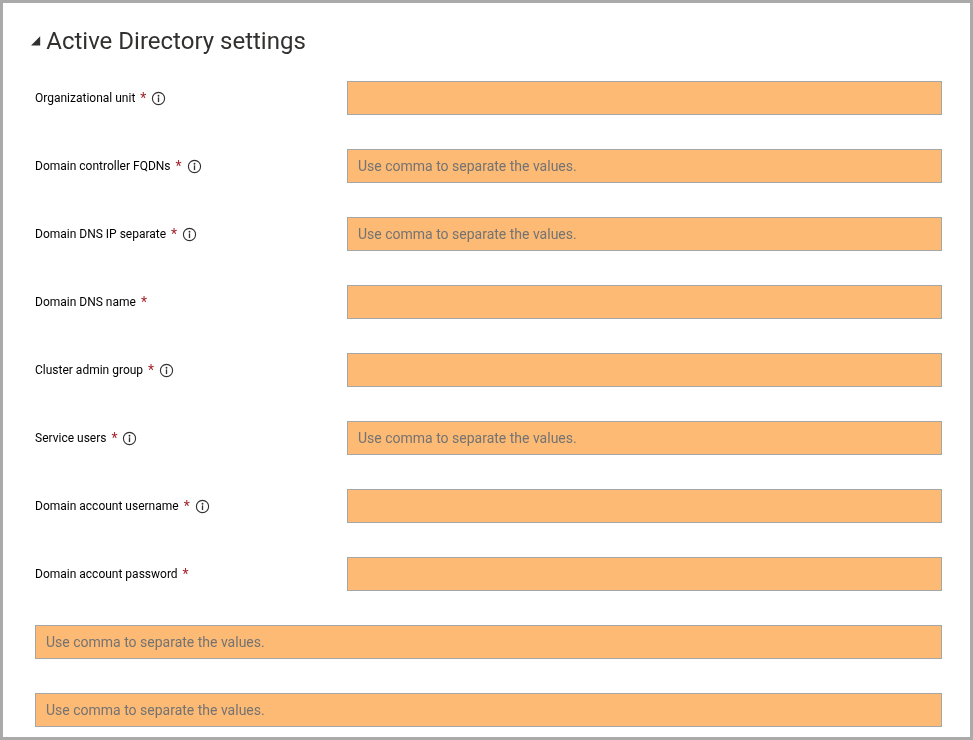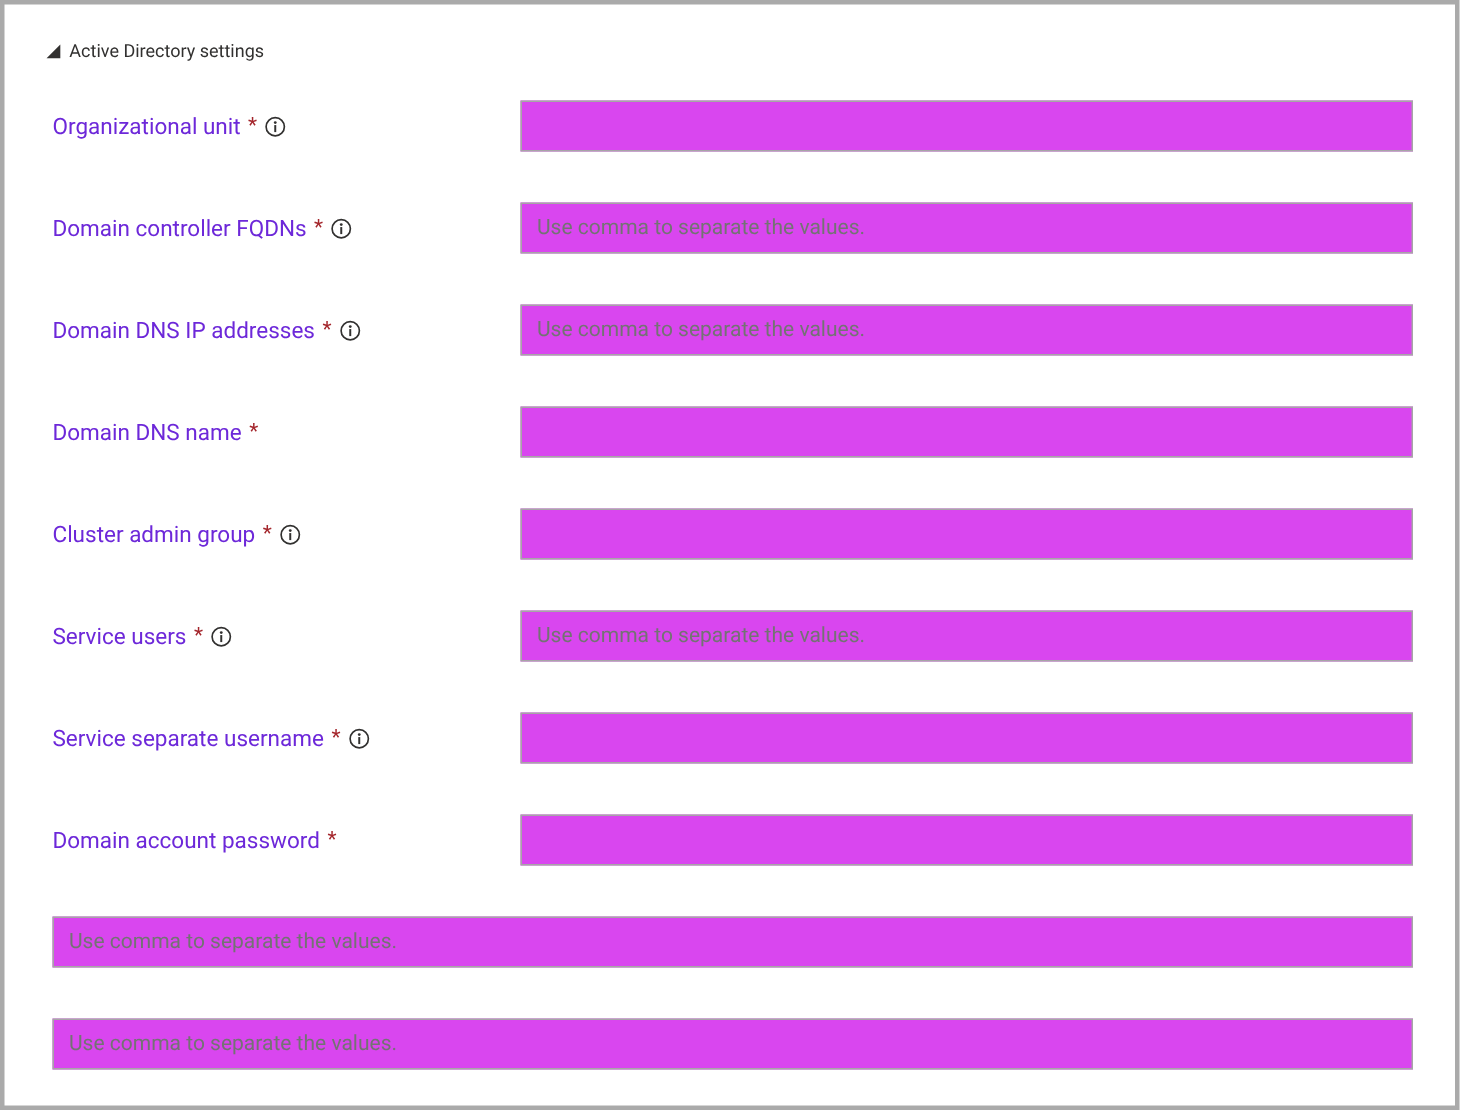--- a/index.html
+++ b/index.html
@@ -22,40 +22,40 @@
       margin-bottom: 26px;
     }
     .expand-icon {
       font-size: 12px;
       color: #323130;
       line-height: 1;
       user-select: none;
       transform: translateY(-1px);
     }
     .section-title {
-      font-size: 12px;
+      font-size: 24px;
       font-weight: 400;
       color: #323130;
     }
     .form-row {
       display: flex;
       align-items: center;
       margin-bottom: 34px;
       padding-left: 4px;
     }
     .label-area {
       display: flex;
       align-items: center;
       width: 312px;
       flex-shrink: 0;
       gap: 5px;
     }
     .field-label {
-      font-size: 15px;
-      color: #6d28d9;
+      font-size: 12px;
+      color: #000000;
     }
     .required-mark {
       color: #a4262c;
       font-size: 14px;
       line-height: 1;
     }
     .info-icon {
       display: inline-flex;
       align-items: center;
       justify-content: center;
@@ -69,21 +69,21 @@
     }
     .field-input {
       flex: 1;
       height: 34px;
       border: 1px solid #a6a6a6;
       padding: 0 10px;
       font-size: 14px;
       font-family: inherit;
       color: #323130;
       outline: none;
-      background: #d946ef;
+      background: #fdba74;
     }
     .field-input::placeholder {
       color: #737373;
     }
   </style>
 </head>
 <body>
 
 <div class="section-header">
   <span class="expand-icon">◢</span>
@@ -115,21 +115,21 @@
           <circle cx="8" cy="5" r="1" fill="#323130"></circle>
           <rect x="7.3" y="6.8" width="1.4" height="5" fill="#323130"></rect>
         </svg>
     </span>
   </div>
   <input type="text" class="field-input" placeholder="Use comma to separate the values." style="">
 </div>
 
 <div class="form-row">
   <div class="label-area">
-    <span class="field-label">Domain DNS IP addresses</span>
+    <span class="field-label">Domain DNS IP separate</span>
     <span class="required-mark">*</span>
     <span class="info-icon">
       <svg viewBox="0 0 16 16">
           <circle cx="8" cy="8" r="6.5" fill="none" stroke="#323130" stroke-width="1.2"></circle>
           <circle cx="8" cy="5" r="1" fill="#323130"></circle>
           <rect x="7.3" y="6.8" width="1.4" height="5" fill="#323130"></rect>
         </svg>
     </span>
   </div>
   <input type="text" class="field-input" placeholder="Use comma to separate the values." style="">
@@ -168,21 +168,21 @@
           <circle cx="8" cy="5" r="1" fill="#323130"></circle>
           <rect x="7.3" y="6.8" width="1.4" height="5" fill="#323130"></rect>
         </svg>
     </span>
   </div>
   <input type="text" class="field-input" placeholder="Use comma to separate the values." style="">
 </div>
 
 <div class="form-row">
   <div class="label-area">
-    <span class="field-label">Service separate username</span>
+    <span class="field-label">Domain account username</span>
     <span class="required-mark">*</span>
     <span class="info-icon">
       <svg viewBox="0 0 16 16">
           <circle cx="8" cy="8" r="6.5" fill="none" stroke="#323130" stroke-width="1.2"></circle>
           <circle cx="8" cy="5" r="1" fill="#323130"></circle>
           <rect x="7.3" y="6.8" width="1.4" height="5" fill="#323130"></rect>
         </svg>
     </span>
   </div>
   <input type="text" class="field-input" placeholder="" style="">

